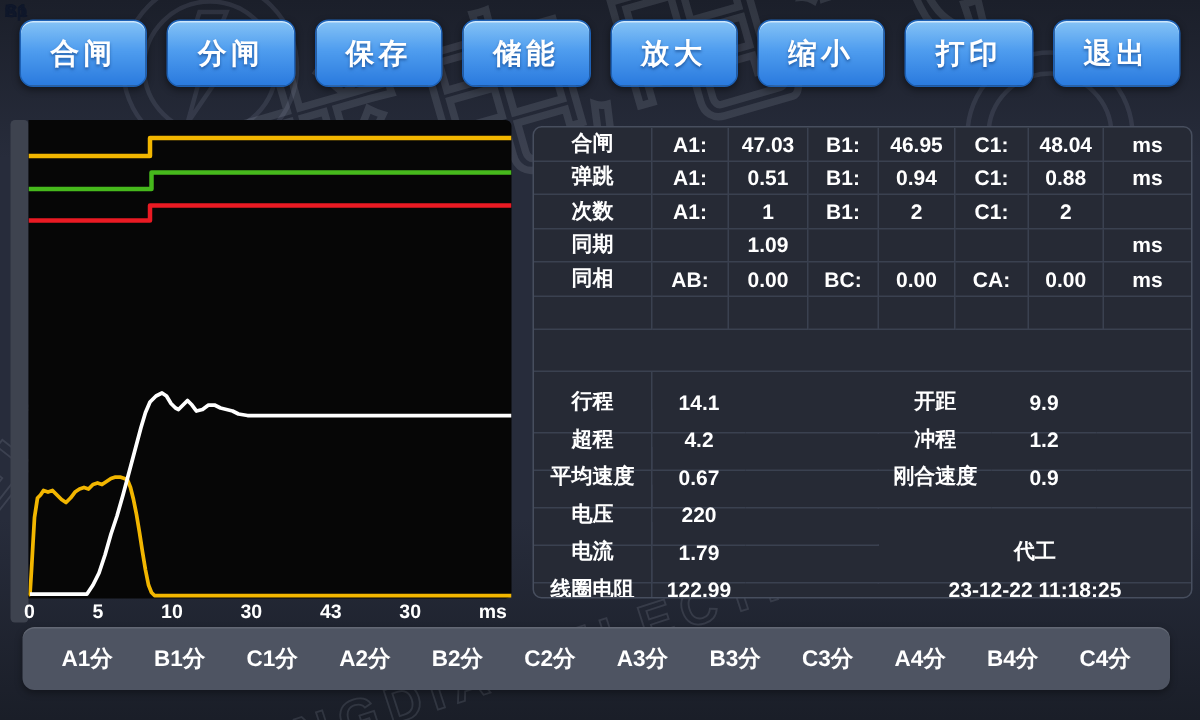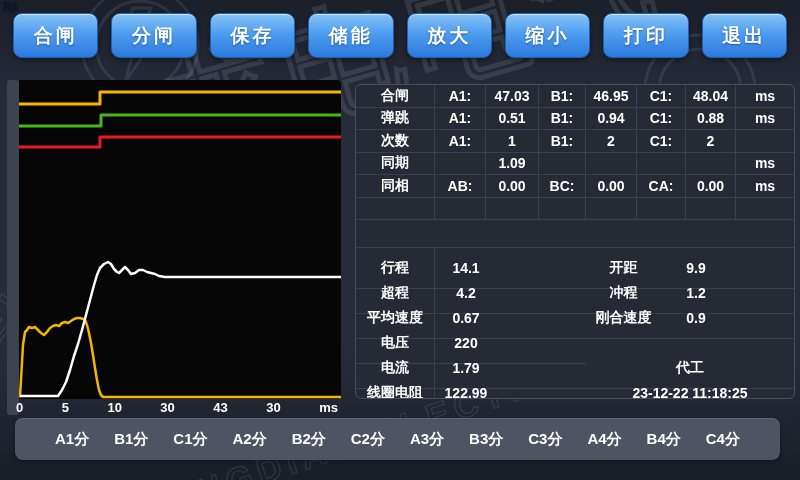--- a/index.html
+++ b/index.html
@@ -60,21 +60,21 @@
   .secB2 { grid-template-columns:79px 62px 89px auto; height:25px; }
   .secB1 > div, .secB2 > div { border-right:none; }
   .secB1 > div:nth-child(1), .secB1 > div:nth-child(3),
   .secB2 > div:nth-child(1), .secB2 > div:nth-child(3) { border-right:1px solid #3a4150; }
   .datatable .last > div { border-bottom:none; }
   .ul { justify-content:flex-start !important; padding-left:12px;margin-top:40px; }
 
   
   .bottombar { position:absolute; left:15px; top:418px; width:765px; height:42px;
                background:#4e5462; border-radius:8px; display:flex; align-items:center;
-               justify-content:space-between; padding:0 40px; font-size:15px; font-weight:bold;
+               justify-content:space-between; padding:0 26px; font-size:15px; font-weight:bold;
                box-shadow:inset 0 1px 0 rgba(255,255,255,.12), 0 2px 5px rgba(0,0,0,.35); }
   .phase { cursor:pointer; }
 </style>
 </head>
 <body>
 
 <div class="stage">
 
   <div class="wm wm1">龙电电气</div>
   <div class="wm wm2">ELECTRIC</div>

